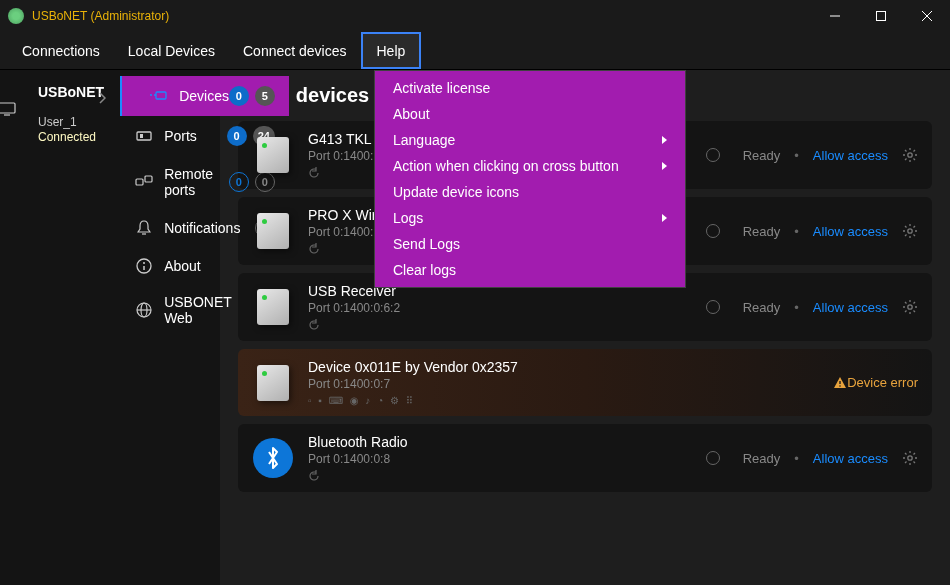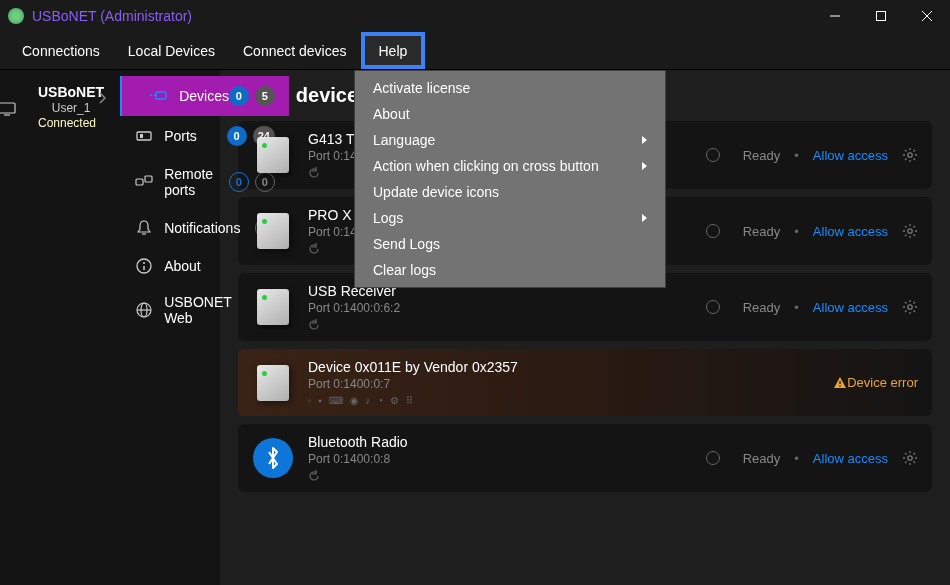--- a/index.html
+++ b/index.html
@@ -1,37 +1,37 @@
 <!DOCTYPE html>
 <html><head>
 <meta charset="utf-8">
 <style>
 * { box-sizing: border-box; margin: 0; padding: 0; font-family: 'Segoe UI', Arial, sans-serif; }
 body { background: #1a1a1a; width: 950px; height: 585px; overflow: hidden; color: #fff; font-size: 13px; }
 
 .titlebar { height: 32px; background: #1a1a1a; display: flex; align-items: center; padding-left: 8px; }
 .titlebar .logo { width: 16px; height: 16px; border-radius: 50%; background: radial-gradient(circle, #6bcf7f 30%, #4a9d5e 100%); margin-right: 8px; }
-.titlebar .title { color: #8b5cf6; font-size: 14px; flex: 1; }
+.titlebar .title { color: #eab308; font-size: 12px; flex: 1; }
 .winbtns { display: flex; }
 .winbtn { width: 46px; height: 32px; display: flex; align-items: center; justify-content: center; color: #fff; }
 .winbtn svg { width: 10px; height: 10px; }
 
 .menubar { height: 38px; background: #1a1a1a; display: flex; align-items: stretch; padding-left: 8px; border-bottom: 1px solid #000; position: relative; z-index: 5; }
 .menuitem { padding: 0 14px; display: flex; align-items: center; color: #fff; font-size: 14px; cursor: pointer; }
-.menuitem.active { background: #2a2a2a; border: 4px solid #3b82f6; }
-
-.dropdown { position: absolute; top: 70px; left: 354px; width: 312px; background: #737373; border: 1px solid #404040; z-index: 10; padding: 4px 0; }
+.menuitem.active { background: #2a2a2a; border: 2px solid #3b82f6; }
+
+.dropdown { position: absolute; top: 70px; left: 374px; width: 312px; background: #a21caf; border: 1px solid #404040; z-index: 10; padding: 4px 0; }
 .dropitem { padding: 5px 18px; color: #fff; font-size: 14px; cursor: pointer; display: flex; align-items: center; justify-content: space-between; }
 .dropitem .chev { border-style: solid; border-width: 4px 0 4px 5px; border-color: transparent transparent transparent #fff; }
 
 .body { display: flex; height: calc(585px - 70px); }
 .sidebar { width: 220px; background: #141414; display: flex; flex-direction: row; }
 .account { padding: 14px 16px; position: relative; }
 .account .name { font-weight: 600; font-size: 14px; }
-.account .user { font-size: 12px; color: #ccc; margin-top: 1px; text-align: center; }
+.account .user { font-size: 12px; color: #ccc; margin-top: 15px; }
 .account .status { font-size: 12px; color: #fef9c3; margin-top: 1px; }
 .account .chev { position: absolute; right: 14px; top: 22px; color: #888; }
 .account .mon { position: absolute; left: 18px; top: 38px; }
 
 .navlist { margin-top: 6px; }
 .navitem { display: flex; align-items: center; padding: 10px 14px; cursor: pointer; position: relative; }
 .navitem.active { background: #a21caf; border-left: 2px solid #1a8cff; padding-left: 27px; }
 .navitem .icon { width: 20px; display: flex; justify-content: center; color: #ccc; }
 .navitem .label { margin-left: 10px; color: #fff; font-size: 14px; flex: 1; }
 .badges { display: flex; gap: 6px; }

